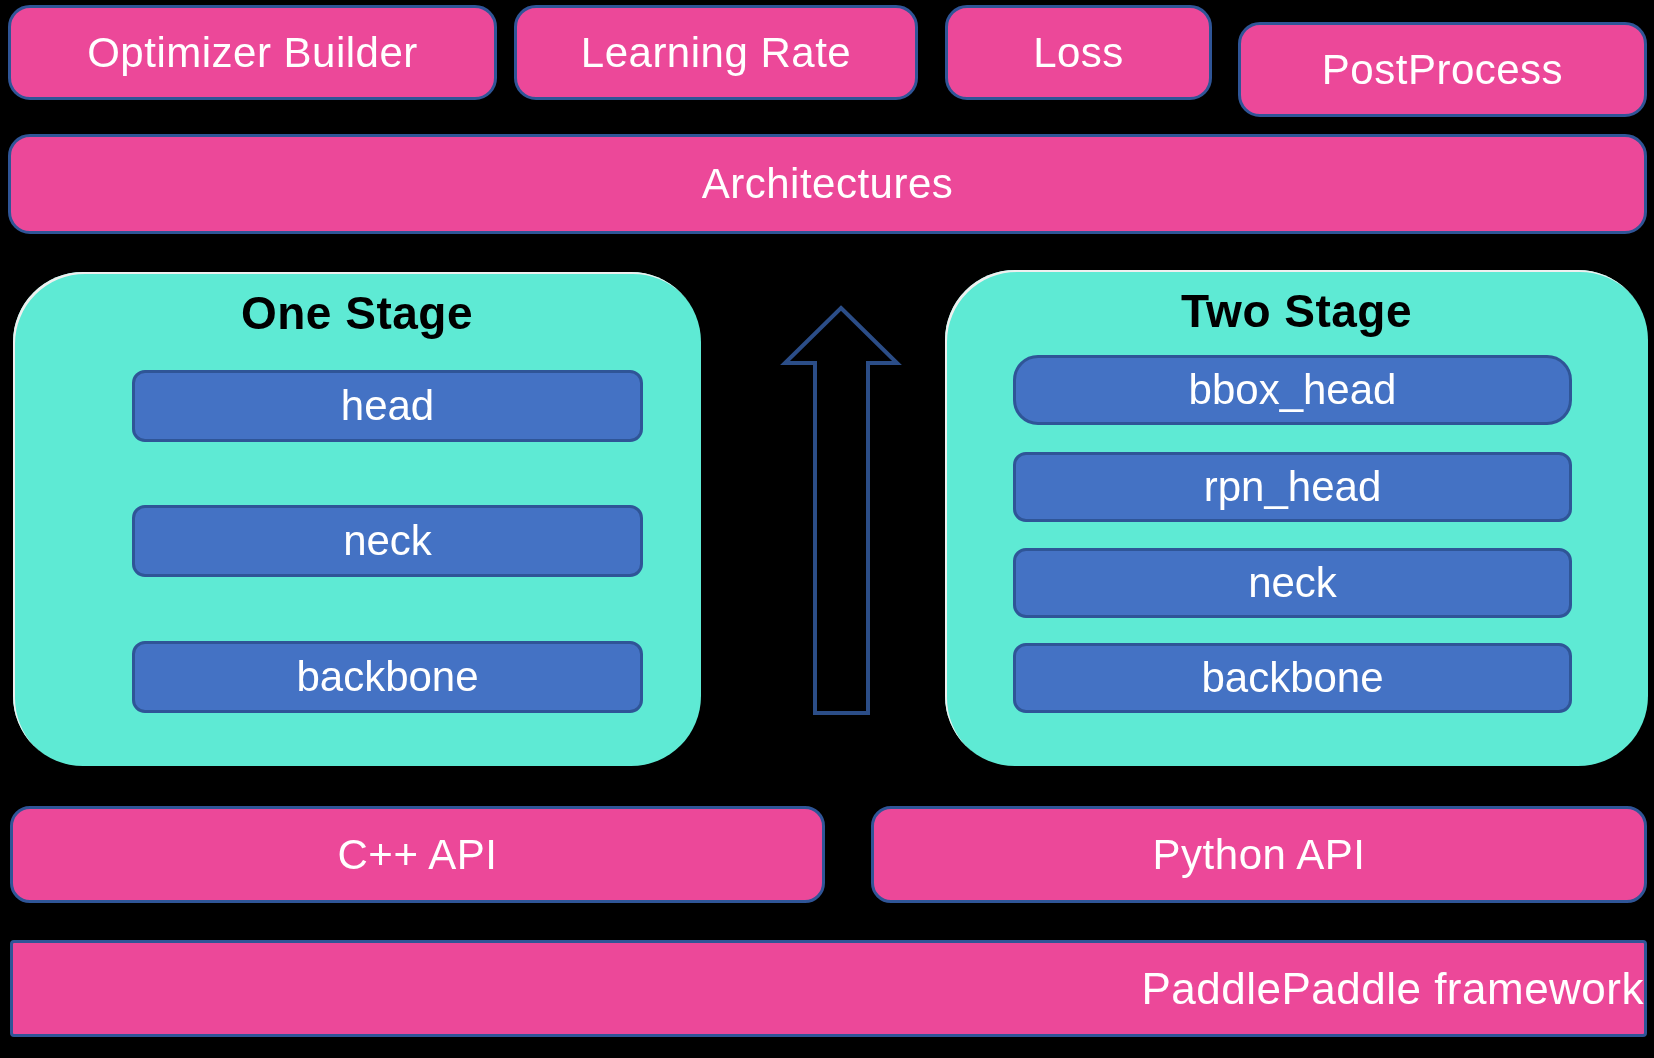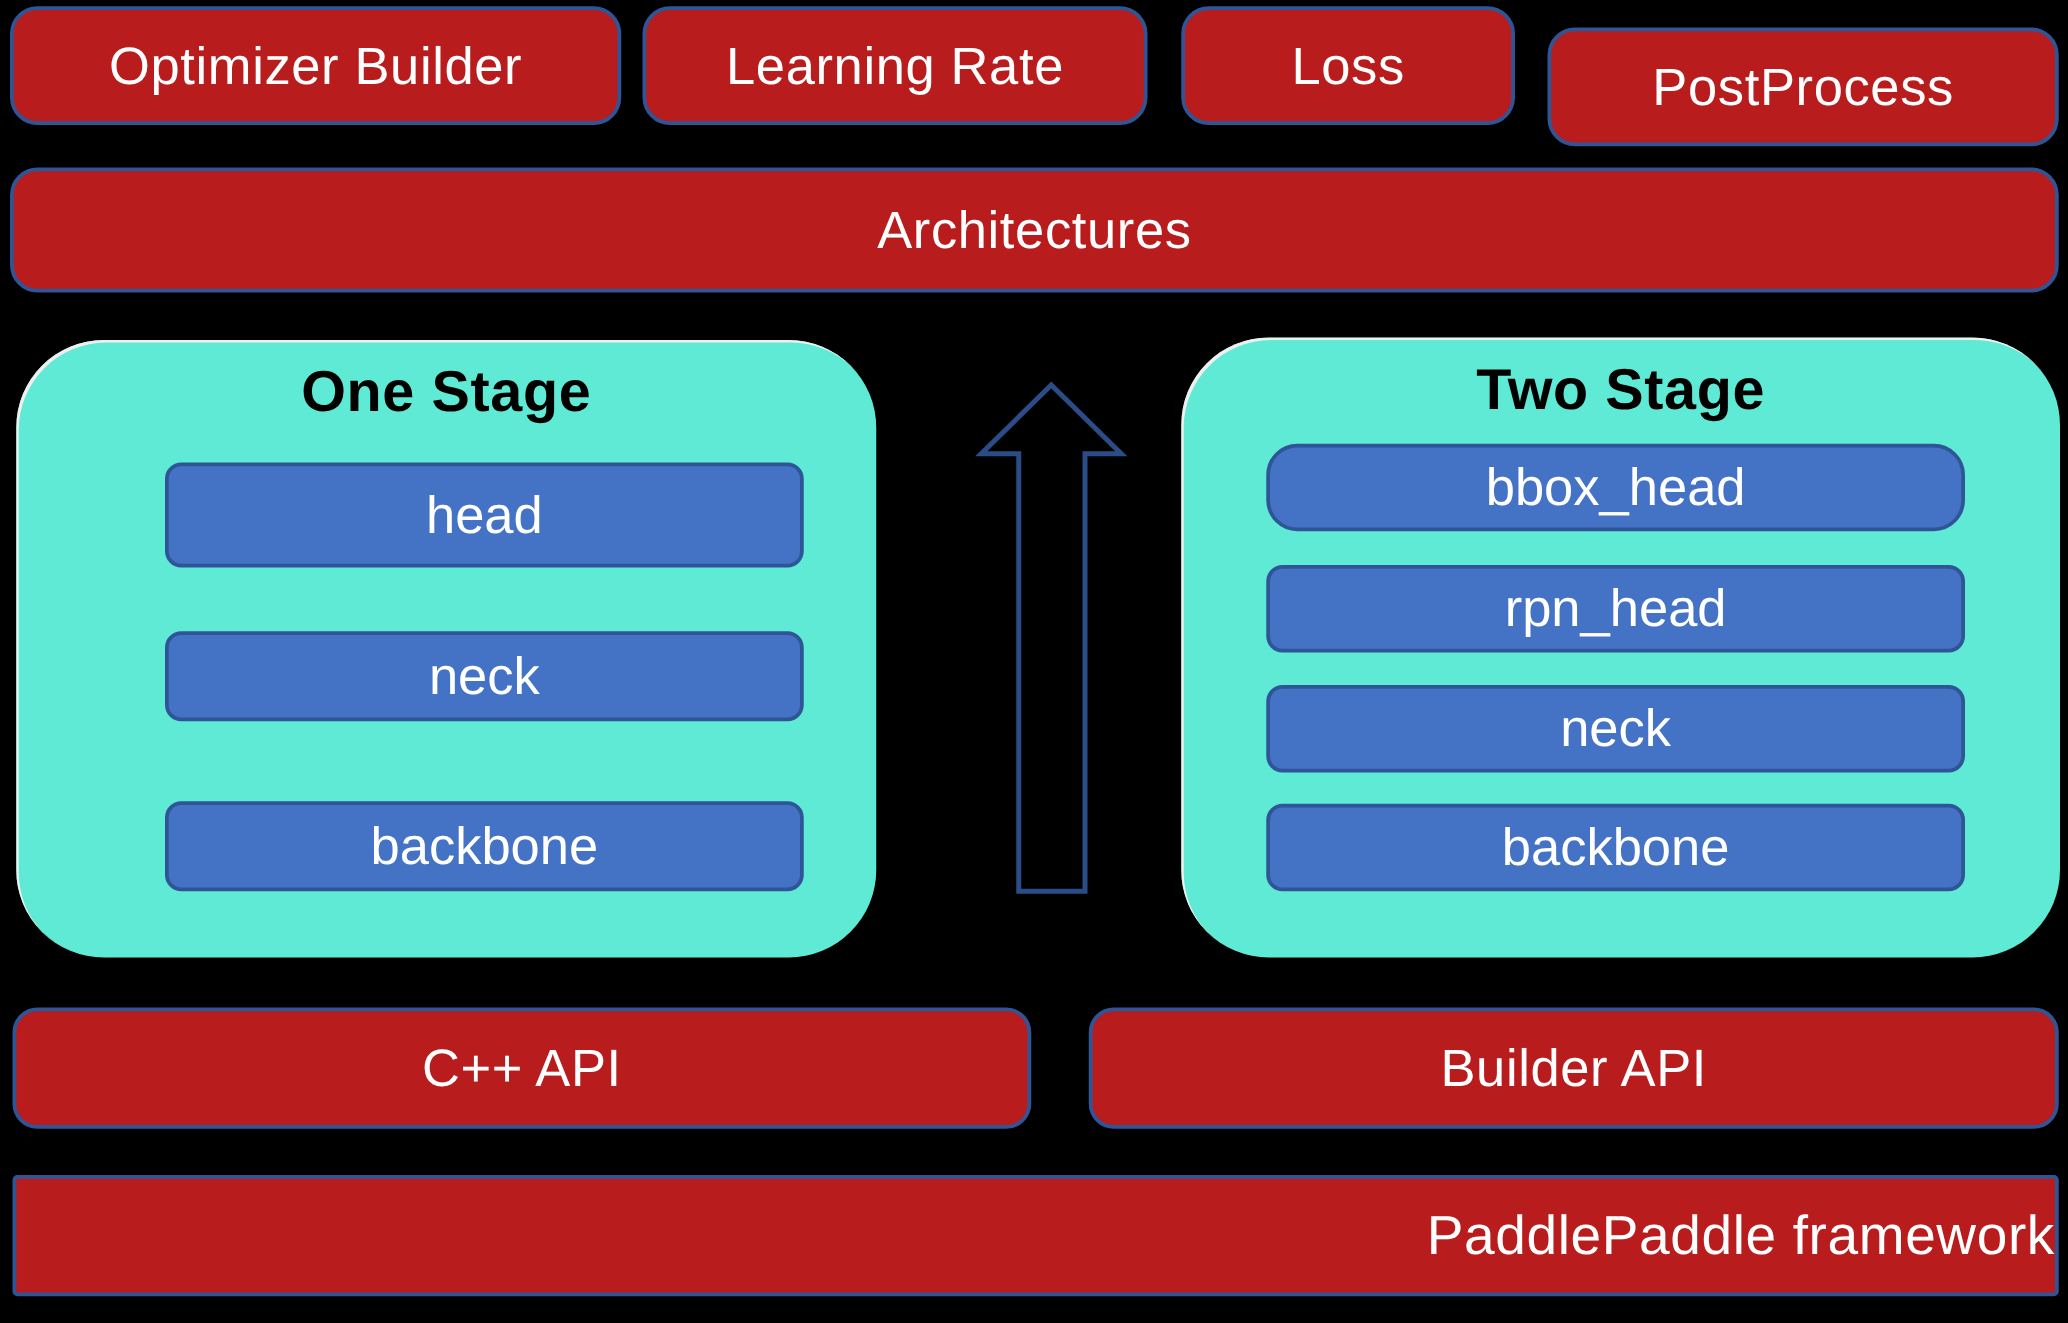--- a/index.html
+++ b/index.html
@@ -7,21 +7,21 @@
     position: relative;
     width: 1654px;
     height: 1058px;
     background: #000000;
     font-family: "Liberation Sans", sans-serif;
     overflow: hidden;
   }
   .bluebox {
     position: absolute;
     box-sizing: border-box;
-    background: #b91c1c;
+    background: #ec4899;
     border: 3px solid #2f5597;
     border-radius: 22px;
     color: #ffffff;
     display: flex;
     align-items: center;
     justify-content: center;
     font-size: 42px;
     letter-spacing: 0.5px;
     white-space: nowrap;
   }
@@ -82,21 +82,21 @@
   <div class="bluebox" style="left:1238px; top:22px; width:409px; height:95px;">
     <span>PostProcess</span>
   </div>
 
   <div class="bluebox" style="left:8px; top:134px; width:1639px; height:100px;">
     <span>Architectures</span>
   </div>
 
   <div class="panel" style="left:13px; top:272px; width:688px; height:494px;">
     <div class="panel-title">One Stage</div>
-    <div class="layer" style="left:119px; top:98px; width:511px; height:84px;">
+    <div class="layer" style="left:119px; top:98px; width:511px; height:72px;">
       <span>head</span>
     </div>
     <div class="layer" style="left:119px; top:233px; width:511px; height:72px;">
       <span>neck</span>
     </div>
     <div class="layer" style="left:119px; top:369px; width:511px; height:72px;">
       <span>backbone</span>
     </div>
   </div>
 
@@ -117,20 +117,20 @@
   </div>
 
   <svg id="arrow-svg" viewBox="0 0 1654 1058">
     <polygon points="841,308 897,363 868,363 868,713 815,713 815,363 785,363" fill="none" stroke="#2b4d87" stroke-width="4" stroke-linejoin="miter"></polygon>
   </svg>
 
   <div class="bluebox" style="left:10px; top:806px; width:815px; height:97px; border-radius:20px;">
     <span>C++ API</span>
   </div>
   <div class="bluebox" style="left:871px; top:806px; width:776px; height:97px; border-radius:20px;">
-    <span>Builder API</span>
+    <span>Python API</span>
   </div>
 
   <div class="bluebox" style="left:10px; top:940px; width:1637px; height:97px; border-radius:4px; font-size:44px;justify-content:flex-end;">
     <span>PaddlePaddle framework</span>
   </div>
 
 </div>
 
 </body></html>

